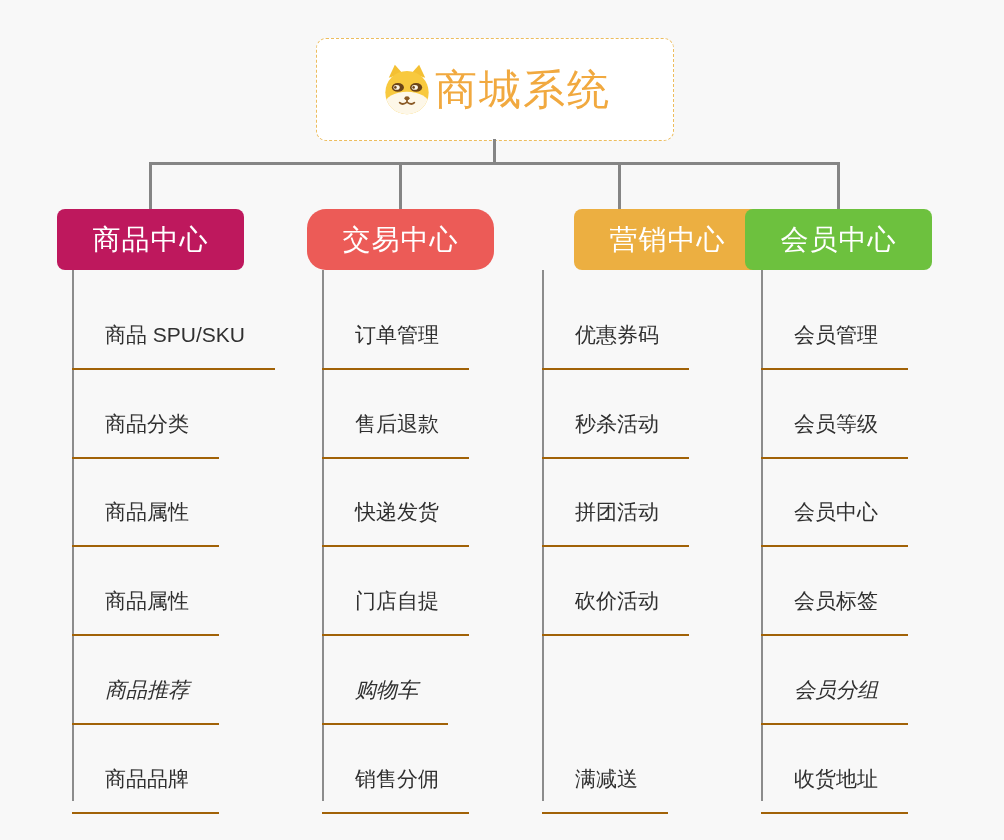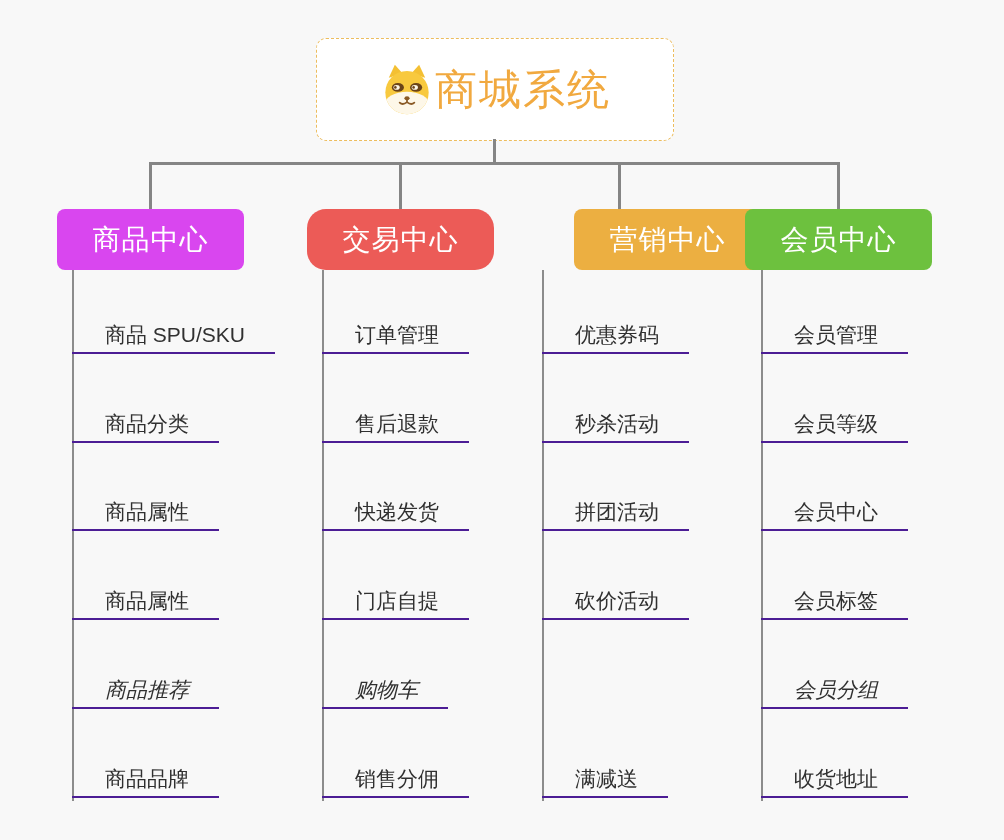--- a/index.html
+++ b/index.html
@@ -65,22 +65,22 @@
   
   .spine { position: absolute; top: 270px; width: 2px; height: 531px; background: #8c8c8c; }
   .spine-1 { left: 72px;  }
   .spine-2 { left: 322px; }
   .spine-3 { left: 542px; }
   .spine-4 { left: 761px; }
   
   .leaf {
     position: absolute;
     box-sizing: border-box;
-    padding: 0 30px 4px 33px;
-    border-bottom: 2px solid #4c1d95;
+    padding: 0 30px 20px 33px;
+    border-bottom: 2px solid #a16207;
     font-size: 21px;
     line-height: 26px;
     color: #303030;
     white-space: nowrap;
     cursor: pointer;
   }
   .col-1 { left: 72px;  }
   .col-2 { left: 322px; }
   .col-3 { left: 542px; }
   .col-4 { left: 761px; }
@@ -119,21 +119,21 @@
     <span class="root-title">商城系统</span>
   </div>
 
   <div class="conn conn-root-drop"></div>
   <div class="conn conn-horizontal"></div>
   <div class="conn conn-drop-1"></div>
   <div class="conn conn-drop-2"></div>
   <div class="conn conn-drop-3"></div>
   <div class="conn conn-drop-4"></div>
 
-  <div class="branch-node branch-1" style="background: #d946ef;">商品中心</div>
+  <div class="branch-node branch-1" style="background: #be185d;">商品中心</div>
   <div class="branch-node branch-2" style="background: rgb(236, 91, 87);">交易中心</div>
   <div class="branch-node branch-3" style="background: rgb(236, 175, 65);">营销中心</div>
   <div class="branch-node branch-4" style="background: rgb(109, 193, 62);">会员中心</div>
 
   <div class="spine spine-1"></div>
   <div class="spine spine-2"></div>
   <div class="spine spine-3"></div>
   <div class="spine spine-4"></div>
 
   <div class="leaf col-1 row-1">商品 SPU/SKU</div>

